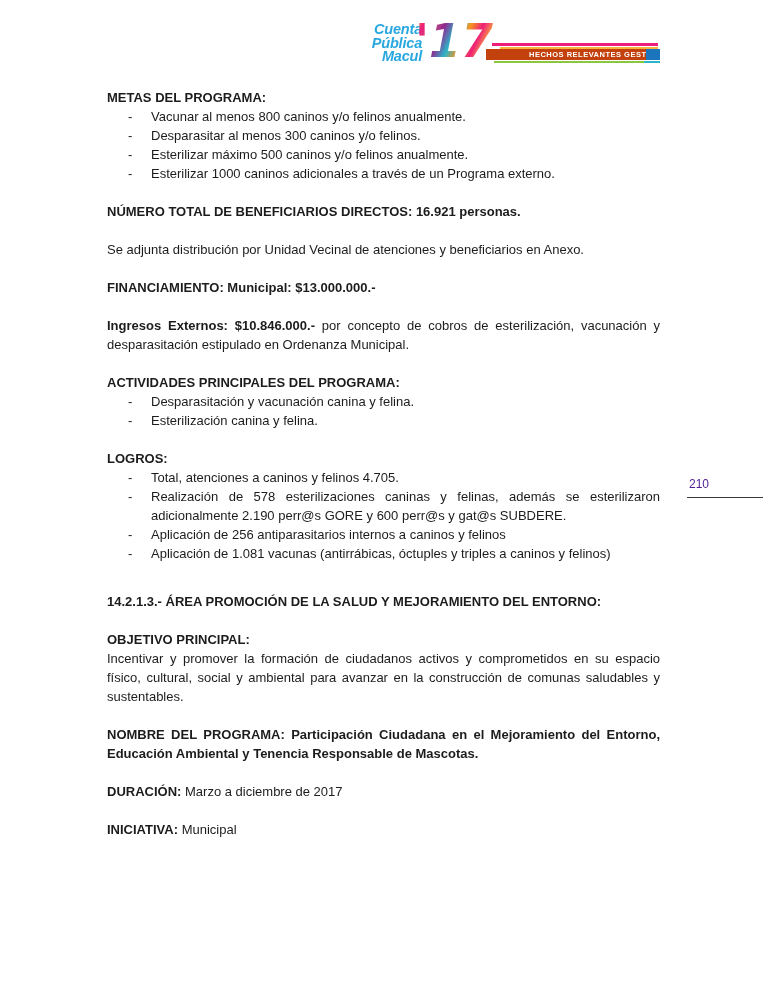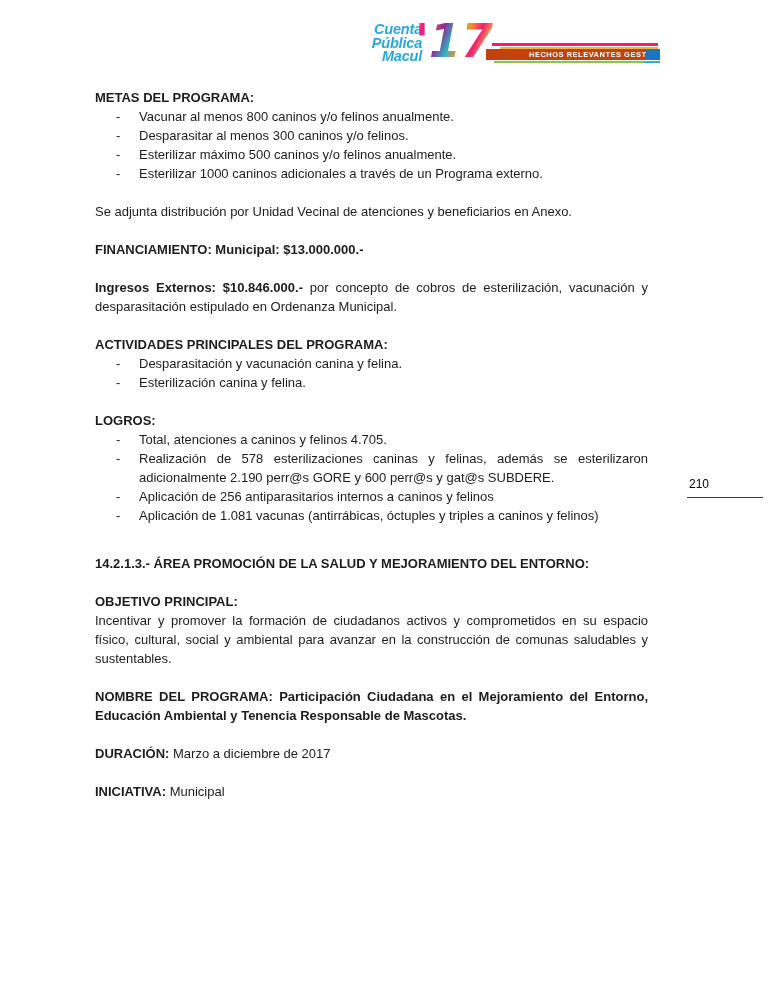--- a/index.html
+++ b/index.html
@@ -29,26 +29,26 @@
   .band {
     position:absolute; top:7px; left:2px; width:160px; height:11px; background:#c2410c;
     color:#fff; font-size:7.5px; font-weight:bold; letter-spacing:0.5px;
     text-align:center; line-height:11.5px; white-space:nowrap;padding-left:43px;
   }
   .band-tail     { position:absolute; top:7px;    left:162px; width:14px;  height:11px;  background:#1b75bc; }
   .stripe-green  { position:absolute; top:18.5px; left:10px;  width:150px; height:2.5px; background:#8cc63f; }
   .stripe-teal   { position:absolute; top:18.5px; left:160px; width:16px;  height:2.5px; background:#2bb5c9; }
 
   
-  .pagenum { position:absolute; left:689px; top:477px; font-size:12px; color:#000000; }
+  .pagenum { position:absolute; left:689px; top:477px; font-size:12px; color:#4c1d95; }
   .pagenum-rule { position:absolute; left:687px; top:497px; width:76px; border-top:1.4px solid #3a3a3a; }
 
   
   .content {
-    position:absolute; left:95px; top:88px; width:553px;
+    position:absolute; left:107px; top:88px; width:553px;
     font-size:13px; line-height:19px;
   }
   .h   { font-weight:bold; }
   .sp  { margin-top:19px; }
   .sp2 { margin-top:29px; }
   .just { text-align:justify; }
   .uline { text-decoration:underline; }
   .li { display:flex; margin-left:21px; }
   .li .dash { width:23px; flex-shrink:0; }
   .li .t { flex:1; }
@@ -97,20 +97,21 @@
       <div class="li">
         <span class="dash">-</span>
         <span class="t">Esterilizar máximo  500  caninos y/o felinos anualmente.</span>
       </div>
       <div class="li">
         <span class="dash">-</span>
         <span class="t">Esterilizar 1000 caninos adicionales a través de un Programa externo.</span>
       </div>
     </div>
 
+    <p class="h sp">NÚMERO TOTAL DE BENEFICIARIOS DIRECTOS: 16.921 personas.</p>
 
     <p class="sp">Se adjunta distribución por Unidad Vecinal de atenciones y beneficiarios en Anexo.</p>
 
     <p class="h sp">FINANCIAMIENTO: Municipal: $13.000.000.-</p>
 
     <p class="sp just"><span class="b">Ingresos Externos: $10.846.000.-</span><span> por concepto de cobros de esterilización, vacunación y desparasitación estipulado en Ordenanza Municipal.</span></p>
 
     <p class="h sp">ACTIVIDADES PRINCIPALES DEL PROGRAMA:</p>
     <div>
       <div class="li">

